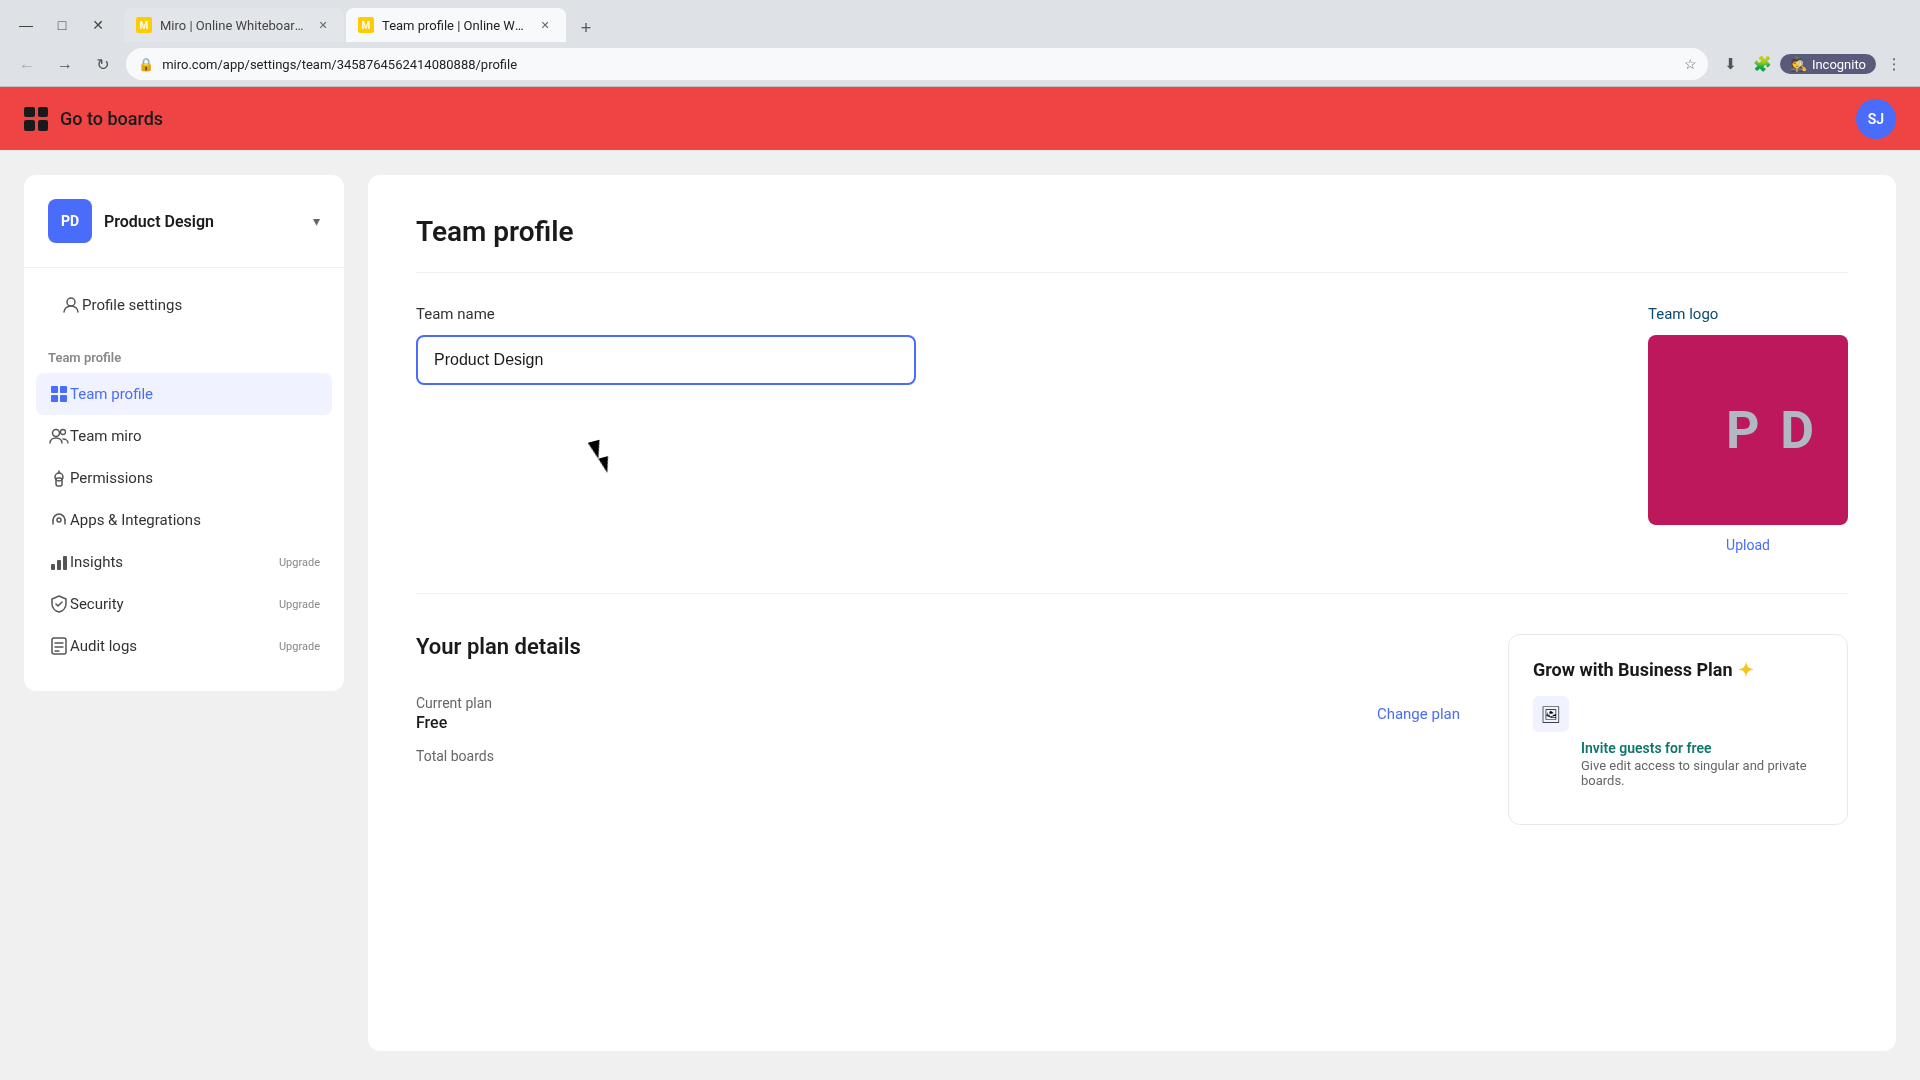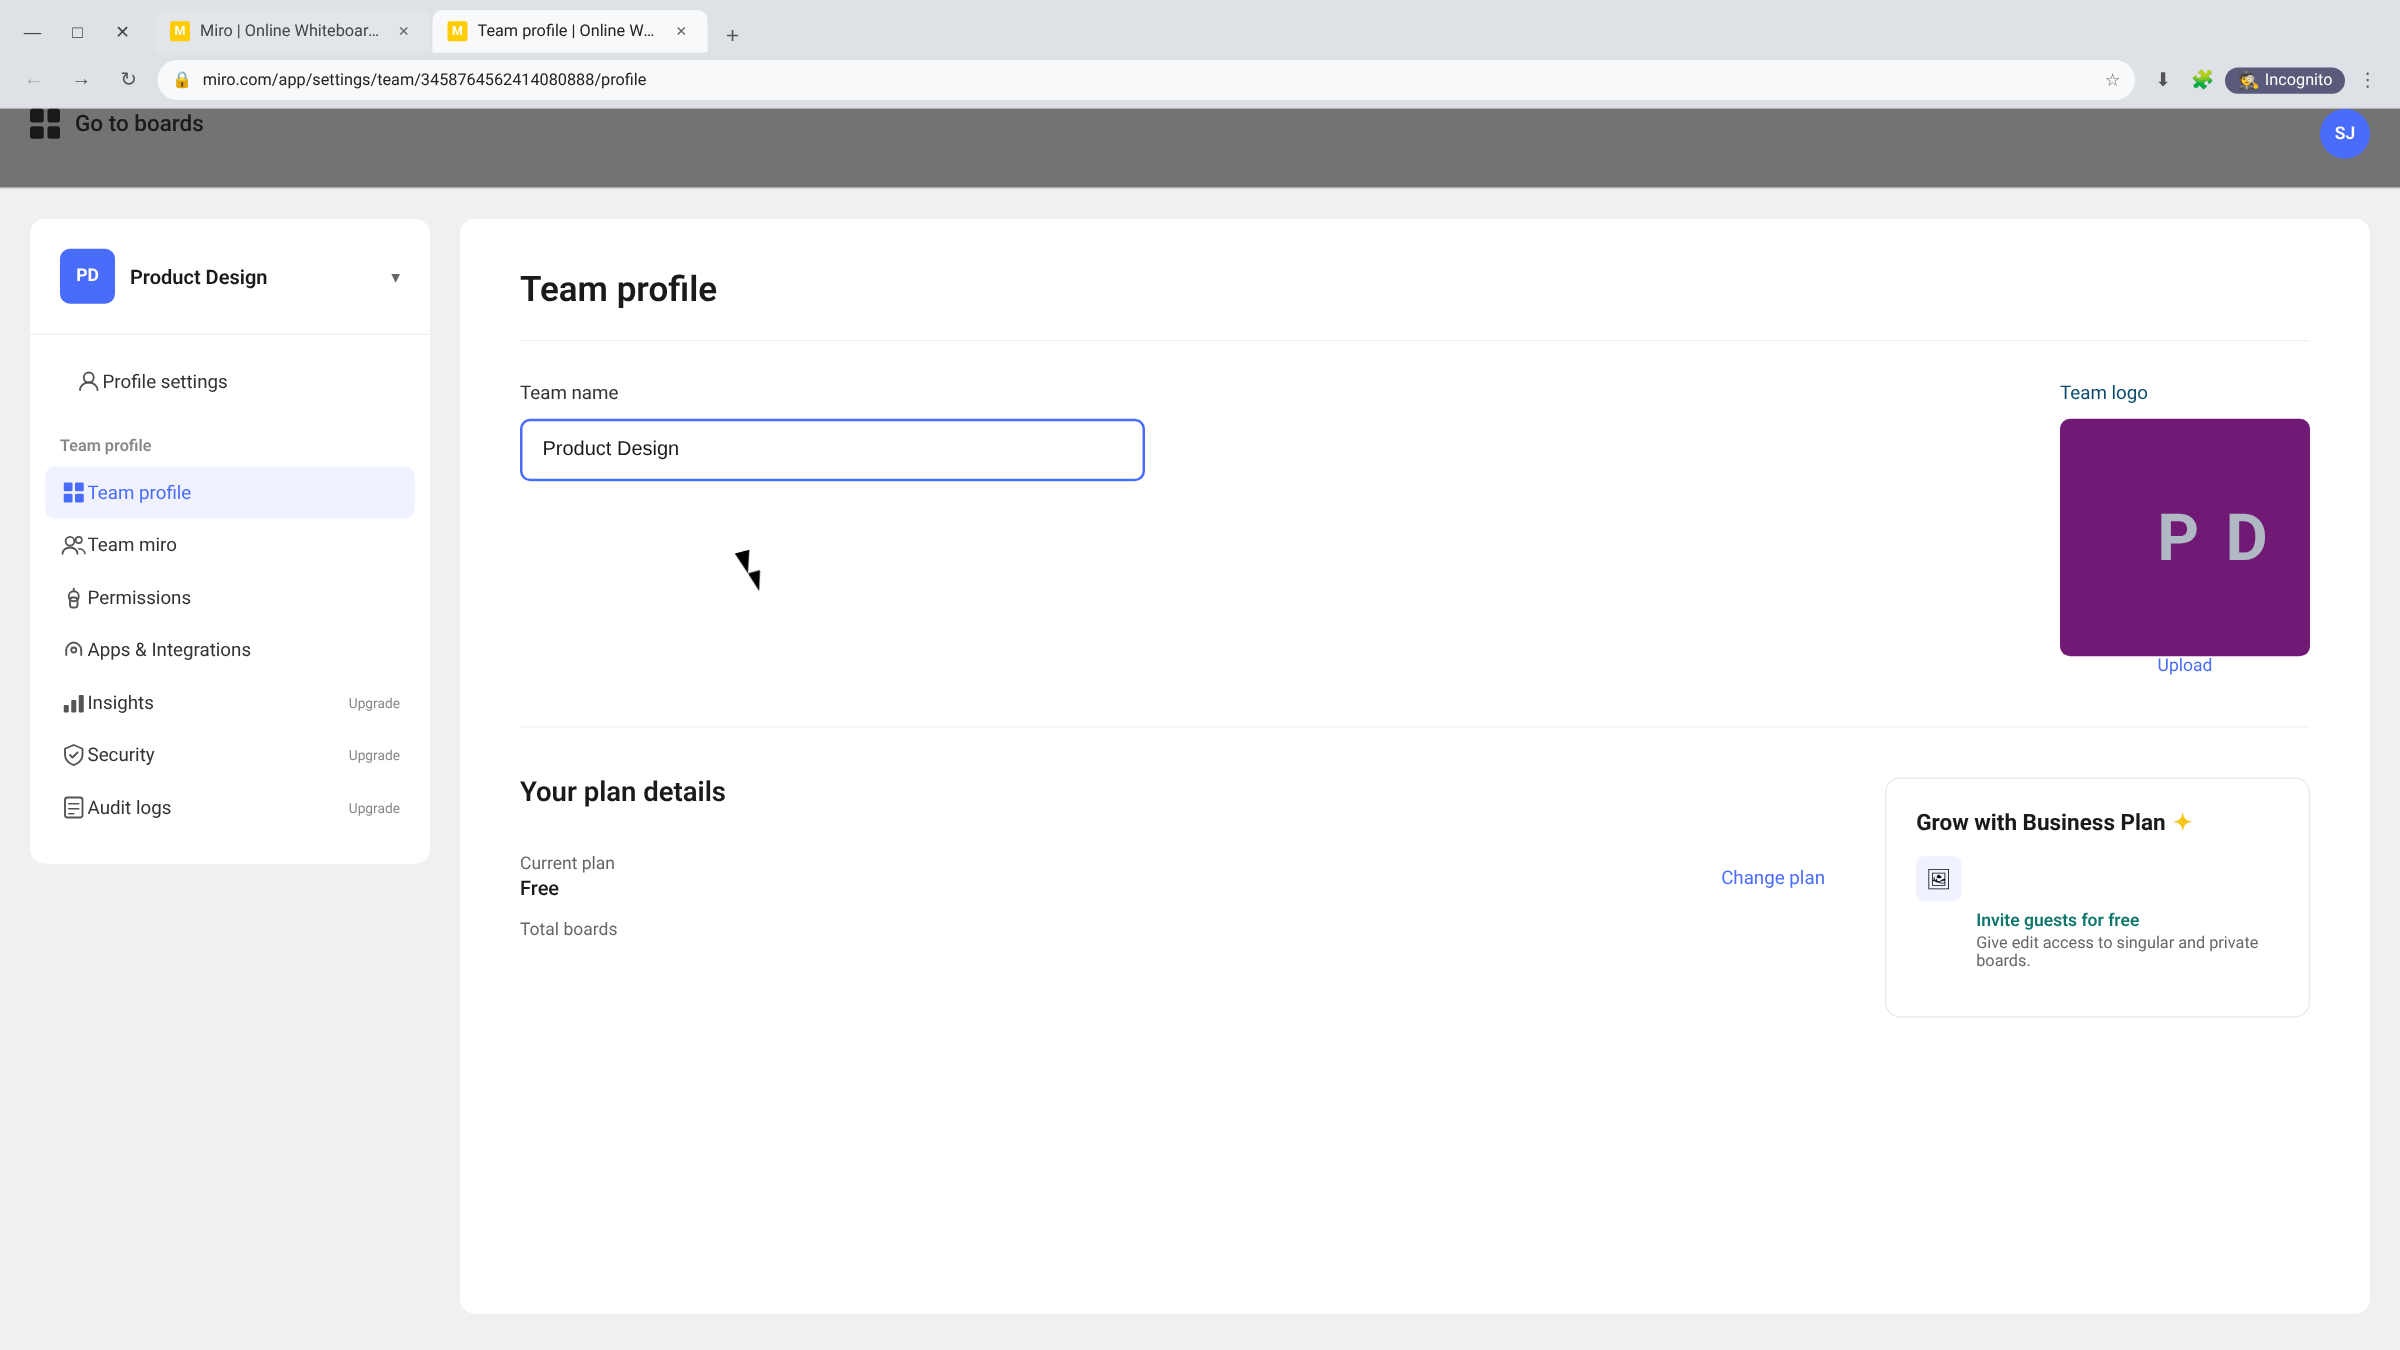--- a/index.html
+++ b/index.html
@@ -176,24 +176,24 @@
       padding: 2px 10px;
       font-size: 13px;
       color: white;
     }
     .incognito-icon {
       font-size: 14px;
     }
 
     
     .app-header {
-      background: #737373;
+      background: #ef4444;
       height: 64px;
       display: flex;
-      align-items: flex-start;
+      align-items: center;
       padding: 0 24px;
       border-bottom: 1px solid #e5e5e5;
       justify-content: space-between;
     }
     .go-to-boards {
       display: flex;
       align-items: center;
       gap: 12px;
       cursor: pointer;
       text-decoration: none;
@@ -367,25 +367,26 @@
     }
     .team-logo-label {
       font-size: 15px;
       color: #0c4a6e;
       margin-bottom: 12px;
       align-self: flex-start;
     }
     .team-logo-box {
       width: 200px;
       height: 190px;
-      background: #701a75;
+      background: #be185d;
       border-radius: 8px;
       display: flex;
       align-items: center;
       justify-content: center;
+      margin-bottom: 12px;
       padding-left: 48px;
     }
     .team-logo-initials {
       font-size: 52px;
       font-weight: 700;
       color: #b0b8c4;
       letter-spacing: 4px;
     }
     .upload-link {
       color: #4a6cfa;

